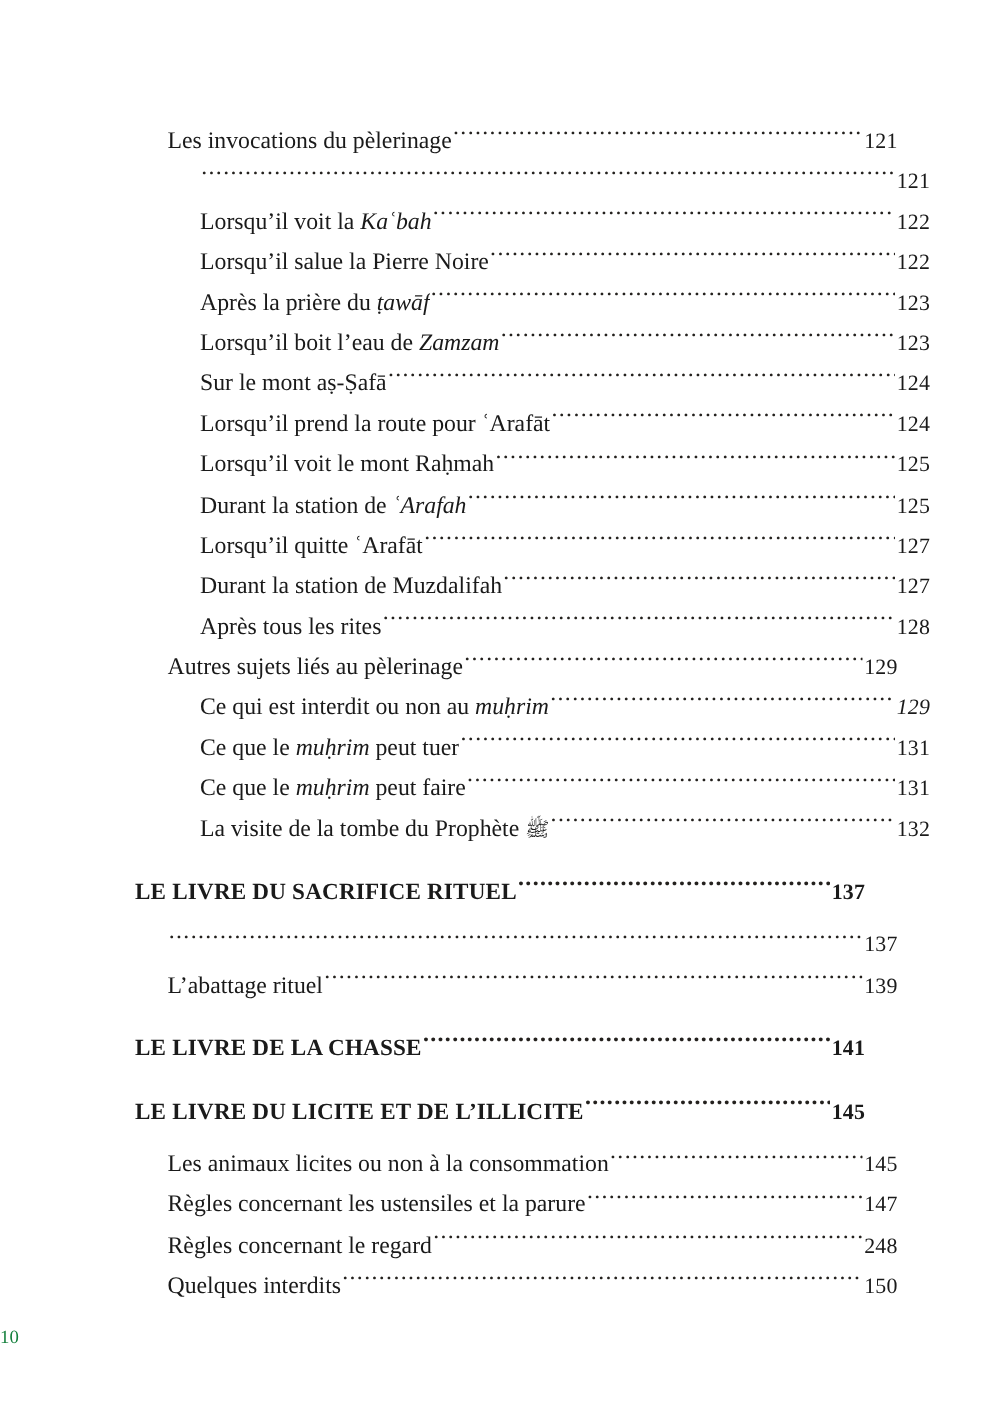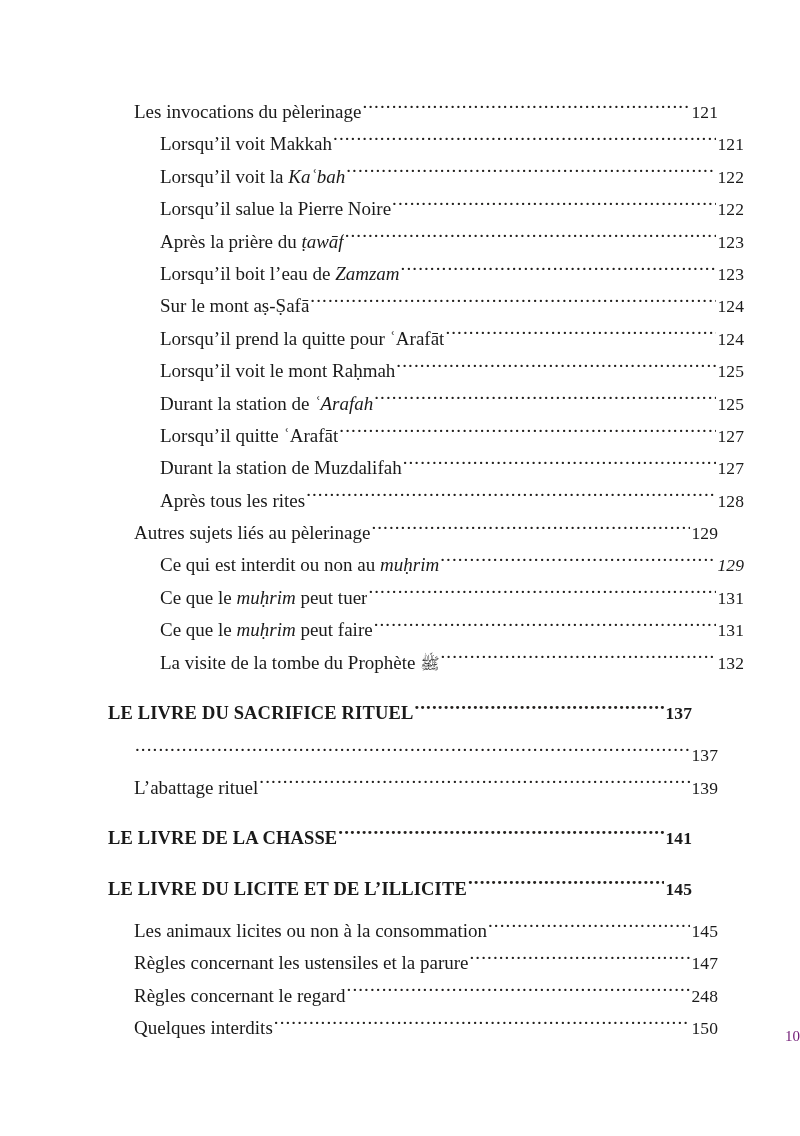--- a/index.html
+++ b/index.html
@@ -93,38 +93,37 @@
   .salla {
     font-family: "DejaVu Sans", sans-serif;
     font-size: 16px;
     line-height: 1;
   }
 
   #folio {
     position: absolute;
     left: 0;
     right: 0;
-    top: 1028px;
-    text-align: right;
+    top: 1062px;
+    text-align: left;
     font-size: 15px;
-    color: #701a75;
+    color: #15803d;
     font-variant-numeric: oldstyle-nums;
   }
 </style>
 </head>
 <body>
 
 <div id="toc">
     <div class="entry lvl-1">
       <span class="label">Les invocations du pèlerinage</span>
       <span class="leader"></span>
       <span class="page">121</span>
     </div>
     <div class="entry lvl-2">
-      <span class="label">Lorsqu’il voit Makkah</span>
       <span class="leader"></span>
       <span class="page">121</span>
     </div>
     <div class="entry lvl-2">
       <span class="label">Lorsqu’il voit la <i class="it">Kaʿbah</i></span>
       <span class="leader"></span>
       <span class="page">122</span>
     </div>
     <div class="entry lvl-2">
       <span class="label">Lorsqu’il salue la Pierre Noire</span>
@@ -140,21 +139,21 @@
       <span class="label">Lorsqu’il boit l’eau de <i class="it">Zamzam</i></span>
       <span class="leader"></span>
       <span class="page">123</span>
     </div>
     <div class="entry lvl-2">
       <span class="label">Sur le mont aṣ-Ṣafā</span>
       <span class="leader"></span>
       <span class="page">124</span>
     </div>
     <div class="entry lvl-2">
-      <span class="label">Lorsqu’il prend la quitte pour ʿArafāt</span>
+      <span class="label">Lorsqu’il prend la route pour ʿArafāt</span>
       <span class="leader"></span>
       <span class="page">124</span>
     </div>
     <div class="entry lvl-2">
       <span class="label">Lorsqu’il voit le mont Raḥmah</span>
       <span class="leader"></span>
       <span class="page">125</span>
     </div>
     <div class="entry lvl-2">
       <span class="label">Durant la station de <i class="it">ʿArafah</i></span>

